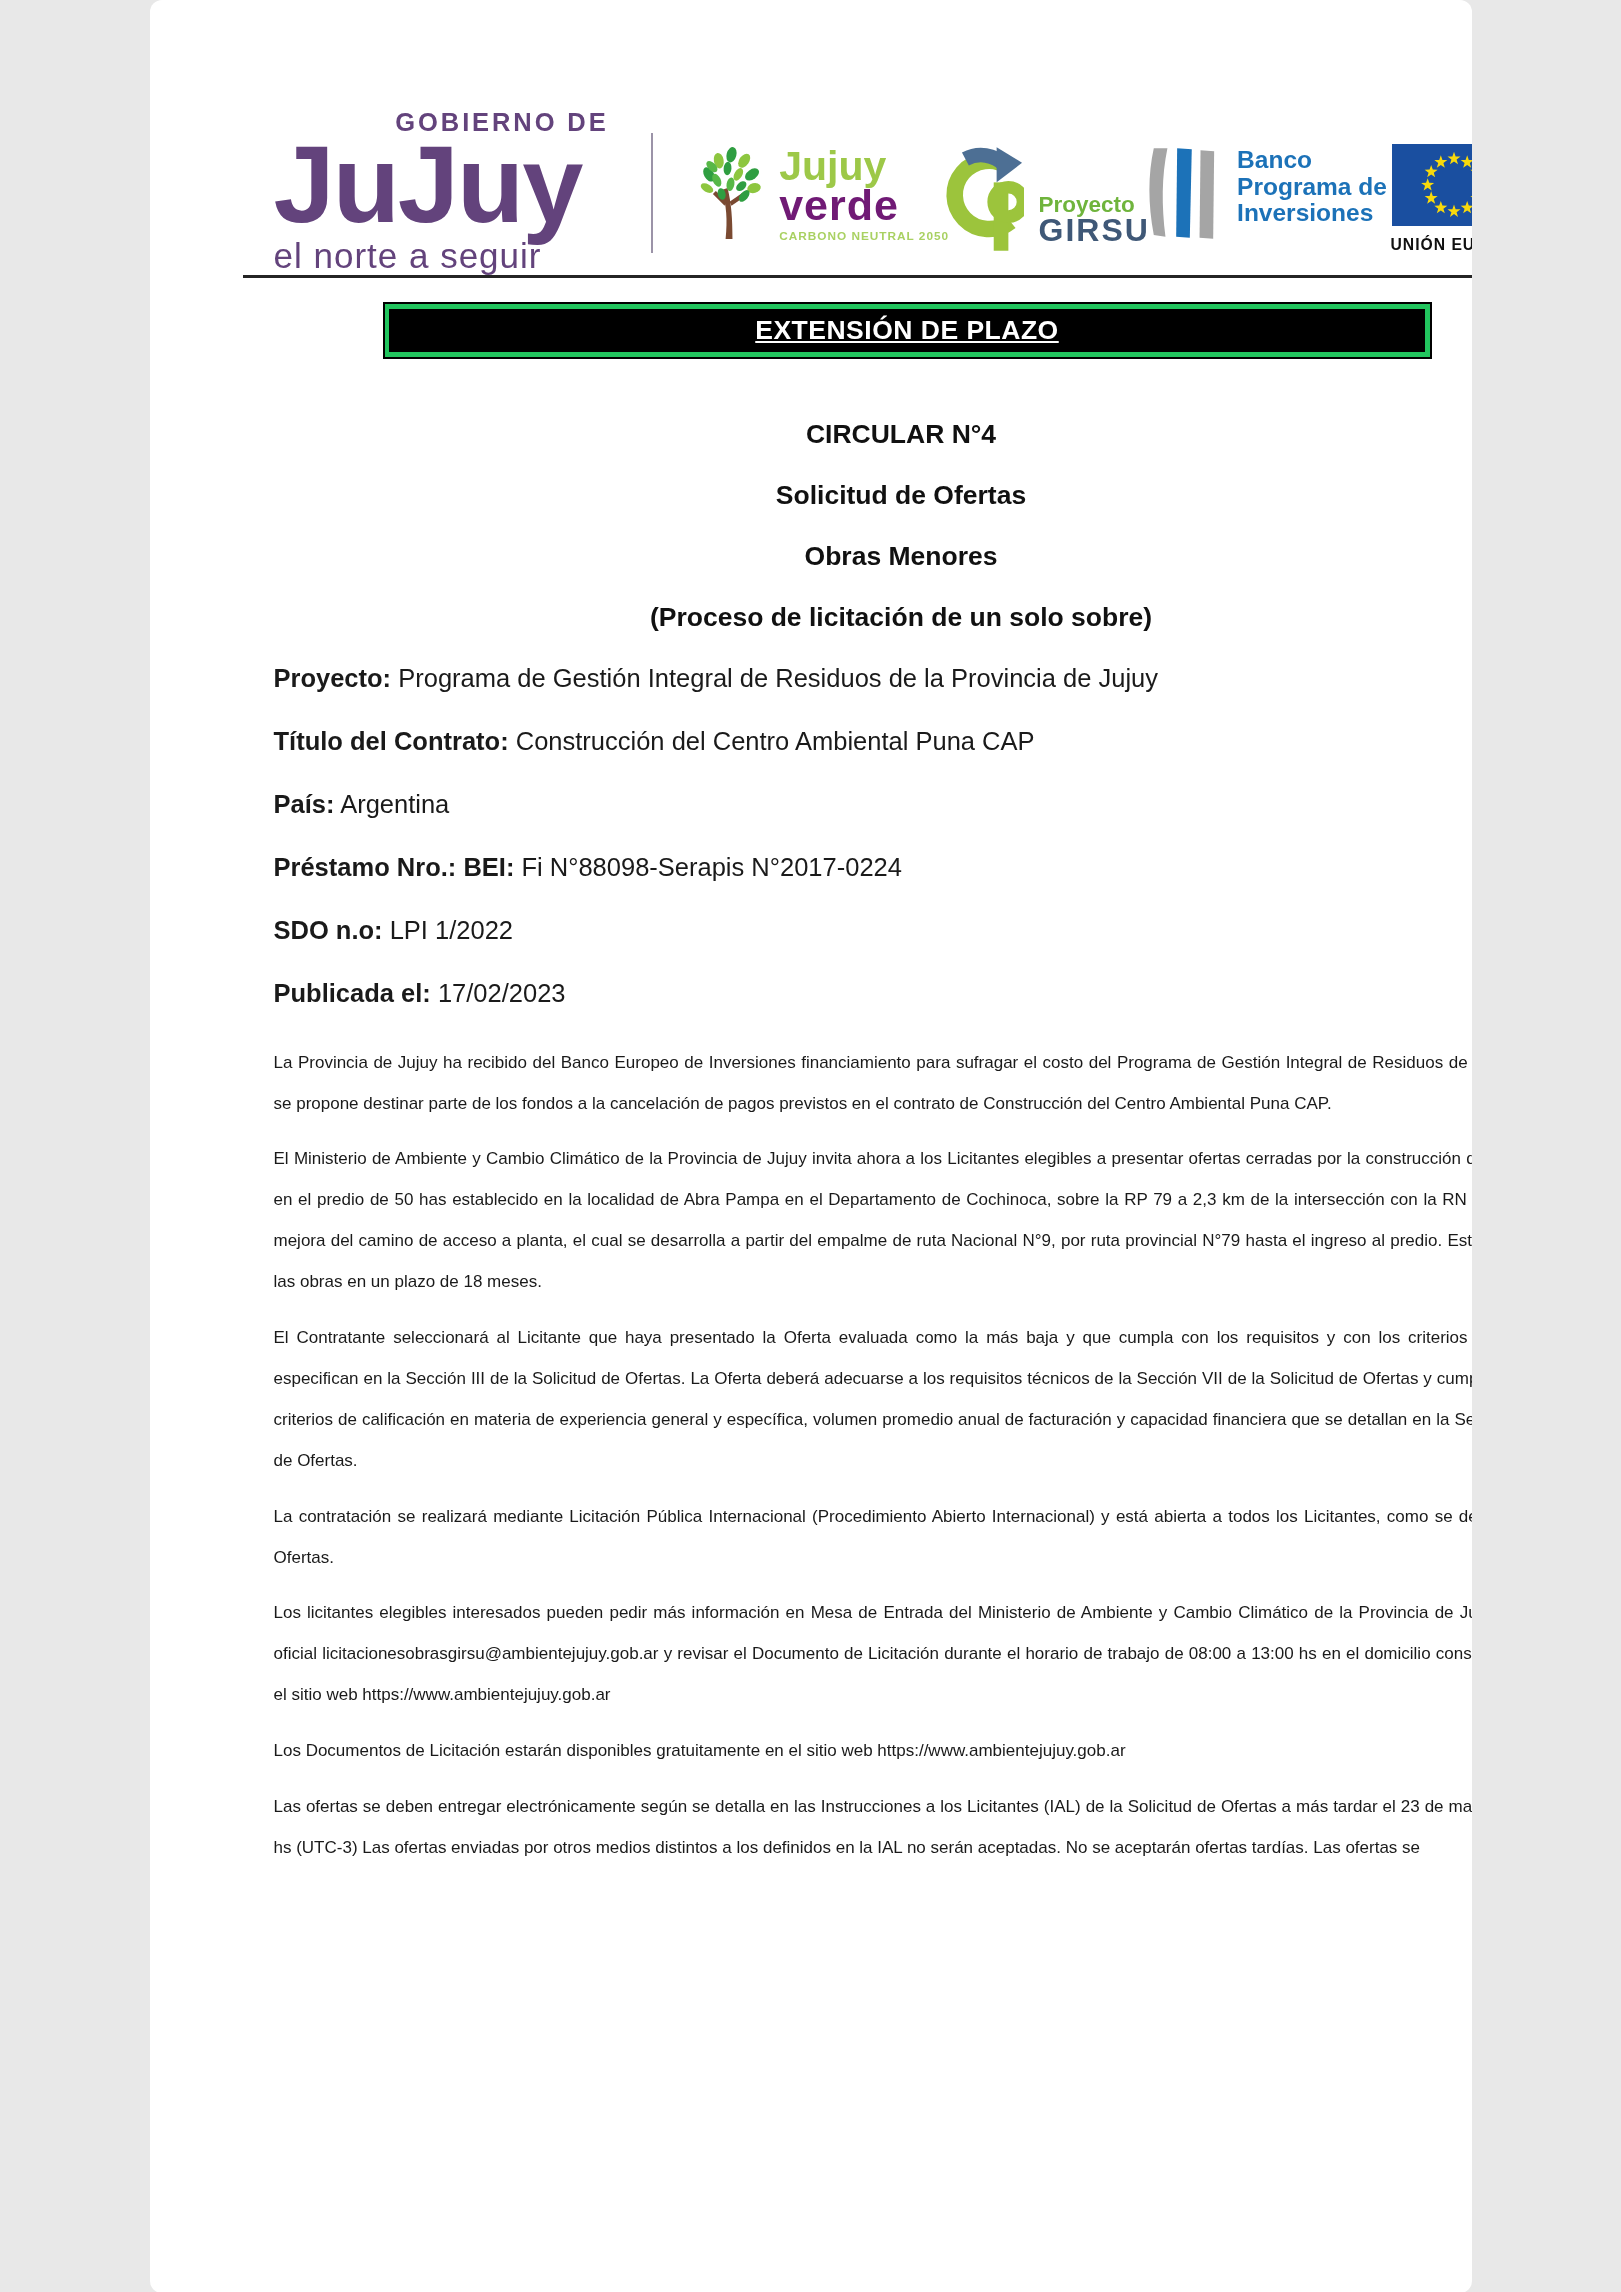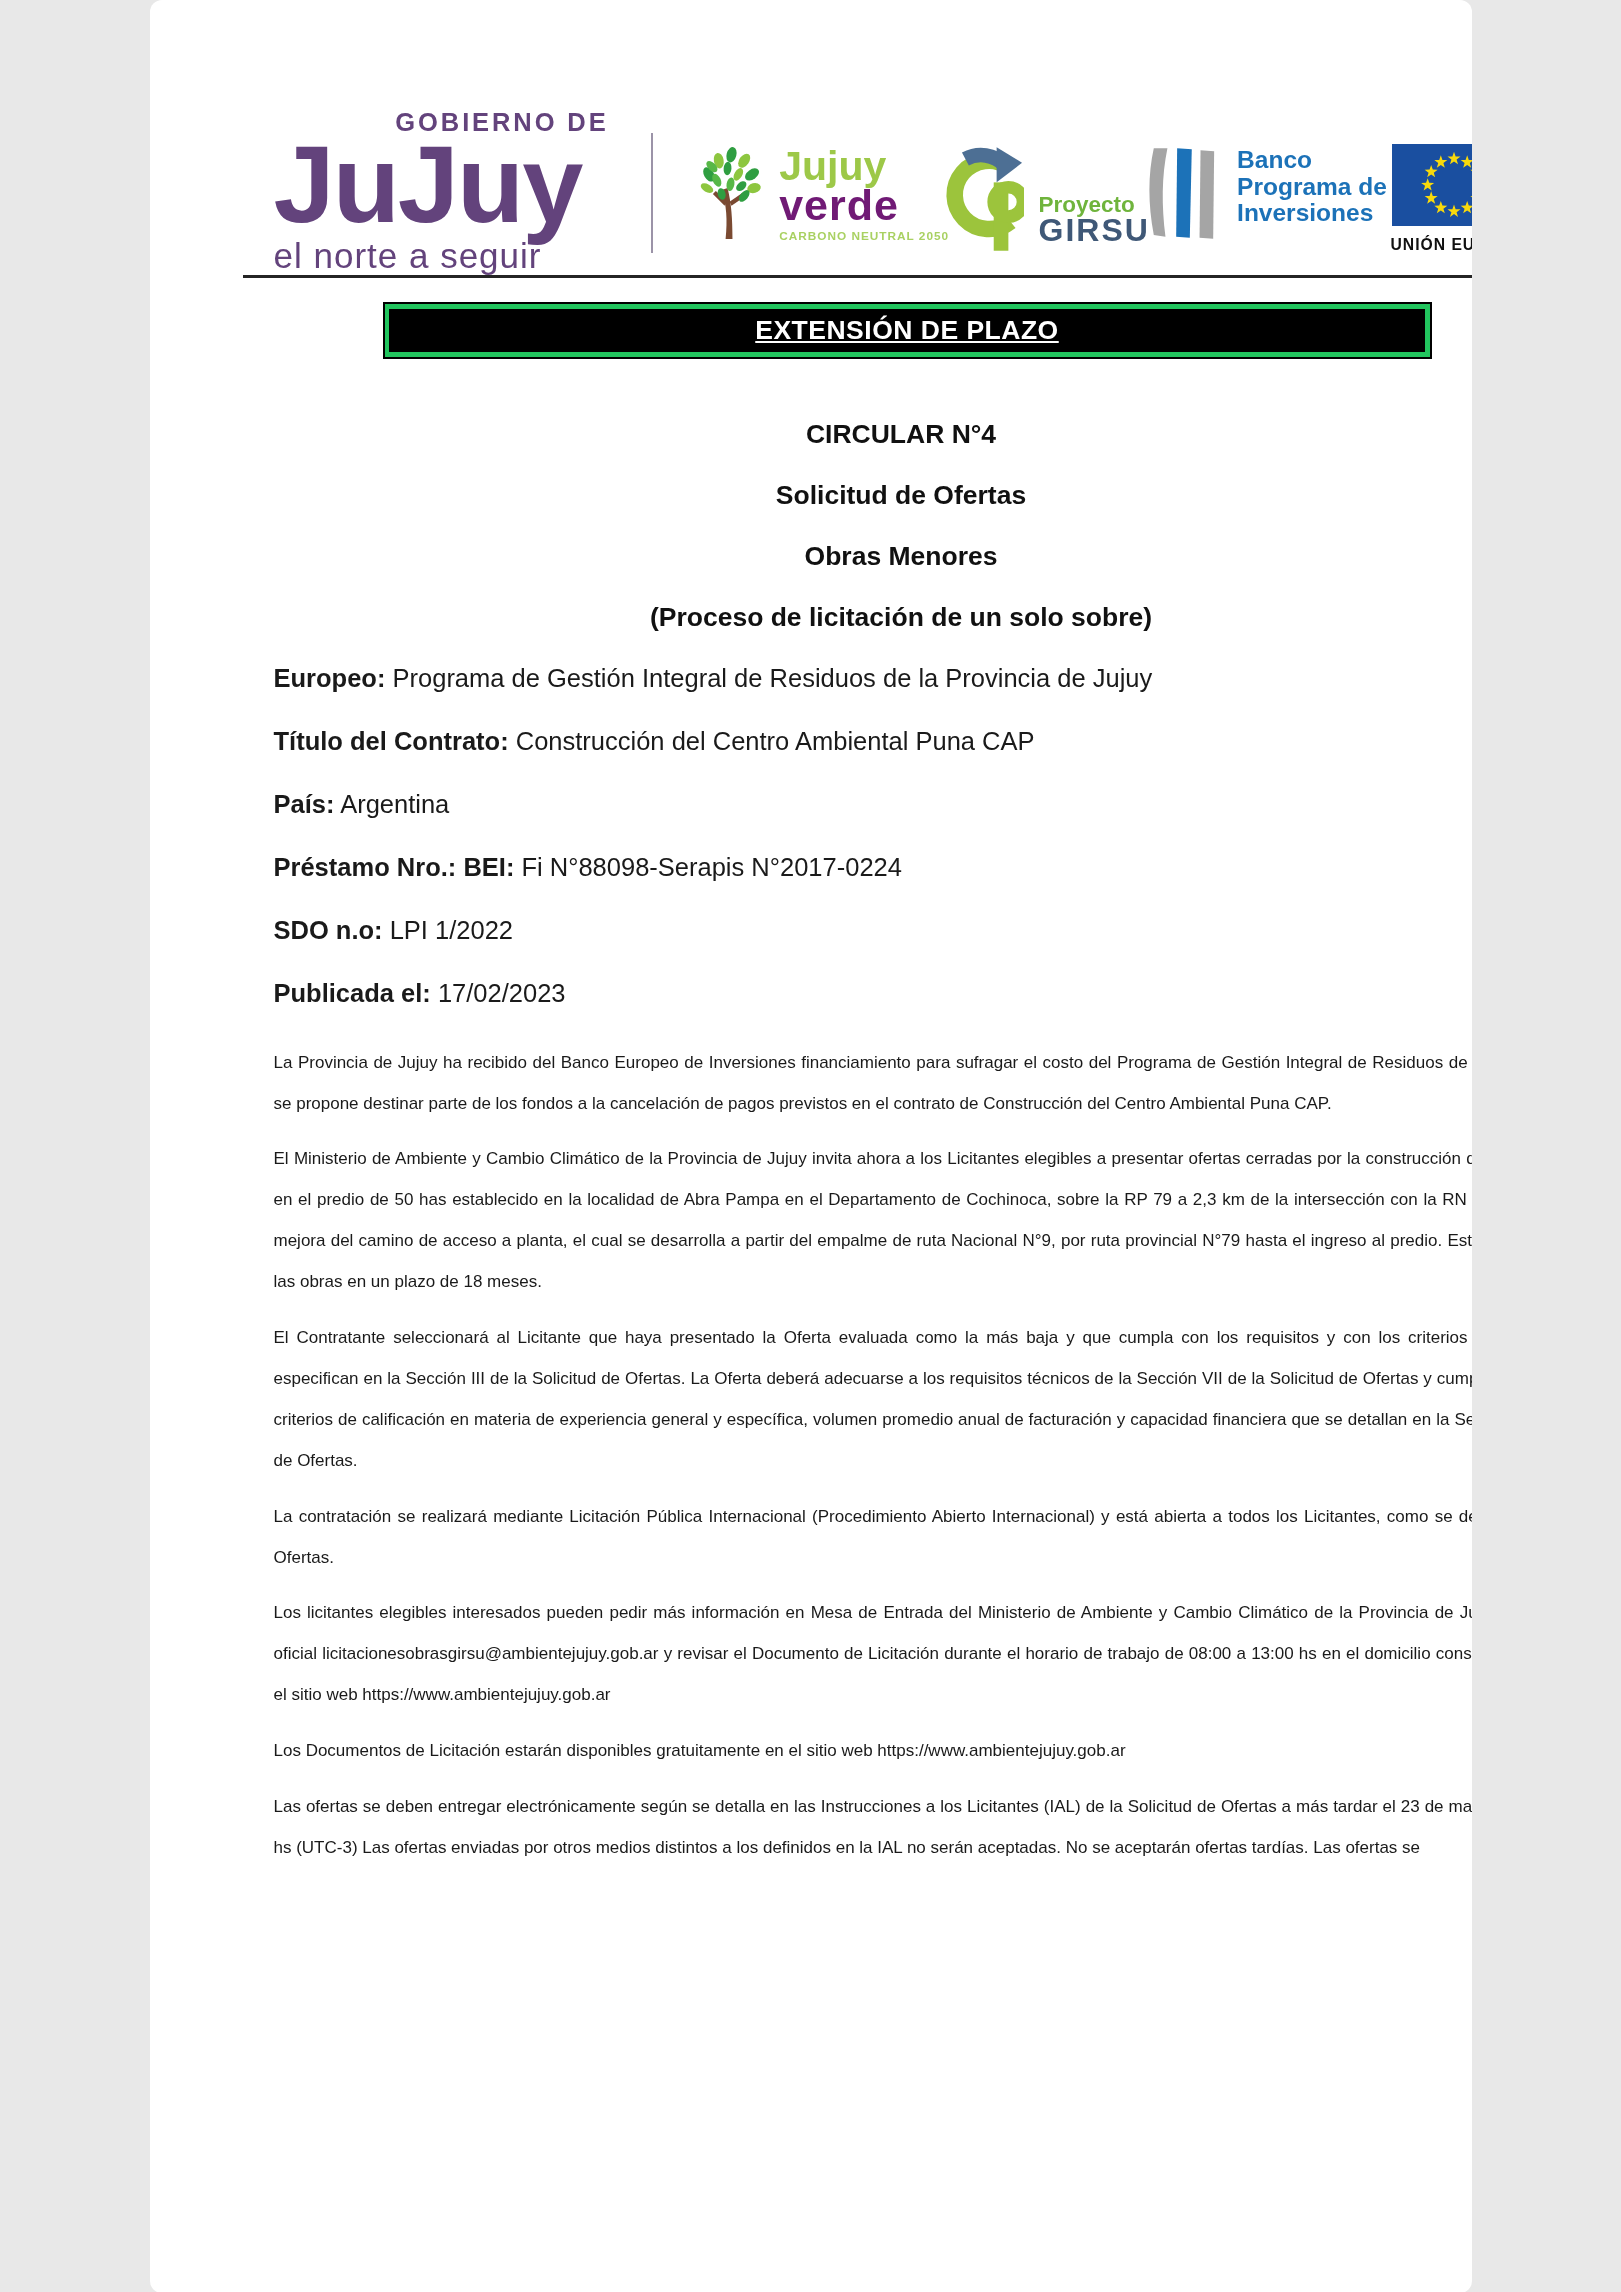--- a/index.html
+++ b/index.html
@@ -158,21 +158,21 @@
 
   <div class="headings">
     <h2>CIRCULAR N°4</h2>
     <h2>Solicitud de Ofertas</h2>
     <h2>Obras Menores</h2>
     <h2>(Proceso de licitación de un solo sobre)</h2>
   </div>
 
   <div class="content">
 
-    <p class="field"><span class="lbl">Europeo:</span> <span>Programa de Gestión Integral de Residuos de la Provincia de Jujuy</span></p>
+    <p class="field"><span class="lbl">Proyecto:</span> <span>Programa de Gestión Integral de Residuos de la Provincia de Jujuy</span></p>
     <p class="field"><span class="lbl">Título del Contrato:</span> <span>Construcción del Centro Ambiental Puna CAP</span></p>
     <p class="field"><span class="lbl">País:</span> <span>Argentina</span></p>
     <p class="field"><span class="lbl">Préstamo Nro.: BEI:</span> <span>Fi N°88098-Serapis N°2017-0224</span></p>
     <p class="field"><span class="lbl">SDO n.o:</span> <span>LPI 1/2022</span></p>
     <p class="field"><span class="lbl">Publicada el:</span> <span>17/02/2023</span></p>
 
     <p class="body-par">La Provincia de Jujuy ha recibido del Banco Europeo de Inversiones financiamiento para sufragar el costo del Programa de Gestión Integral de Residuos de la Provincia de Jujuy y se propone destinar parte de los fondos a la cancelación de pagos previstos en el contrato de Construcción del Centro Ambiental Puna CAP.</p>
     <p class="body-par">El Ministerio de Ambiente y Cambio Climático de la Provincia de Jujuy invita ahora a los Licitantes elegibles a presentar ofertas cerradas por la construcción de un centro ambiental&nbsp; en el predio de 50 has establecido en la localidad de Abra Pampa en el Departamento de Cochinoca, sobre la RP 79 a 2,3 km de la intersección con la RN 9. El proyecto prevé la mejora del camino de acceso a planta, el cual se desarrolla a partir del empalme de ruta Nacional N°9, por ruta provincial N°79 hasta el ingreso al predio. Está previsto que ejecutar las obras en un plazo de 18 meses.</p>
     <p class="body-par">El Contratante seleccionará al Licitante que haya presentado la Oferta evaluada como la más baja y que cumpla con los requisitos y con los criterios de evaluación que se especifican en la Sección III de la Solicitud de Ofertas. La Oferta deberá adecuarse a los requisitos técnicos de la Sección VII de la Solicitud de Ofertas y cumplir, entre otros, con los criterios de calificación en materia de experiencia general y específica, volumen promedio anual de facturación y capacidad financiera que se detallan en la Sección III de la Solicitud de Ofertas.</p>
     <p class="body-par">La contratación se realizará mediante Licitación Pública Internacional (Procedimiento Abierto Internacional) y está abierta a todos los Licitantes, como se define en la Solicitud de Ofertas.</p>

